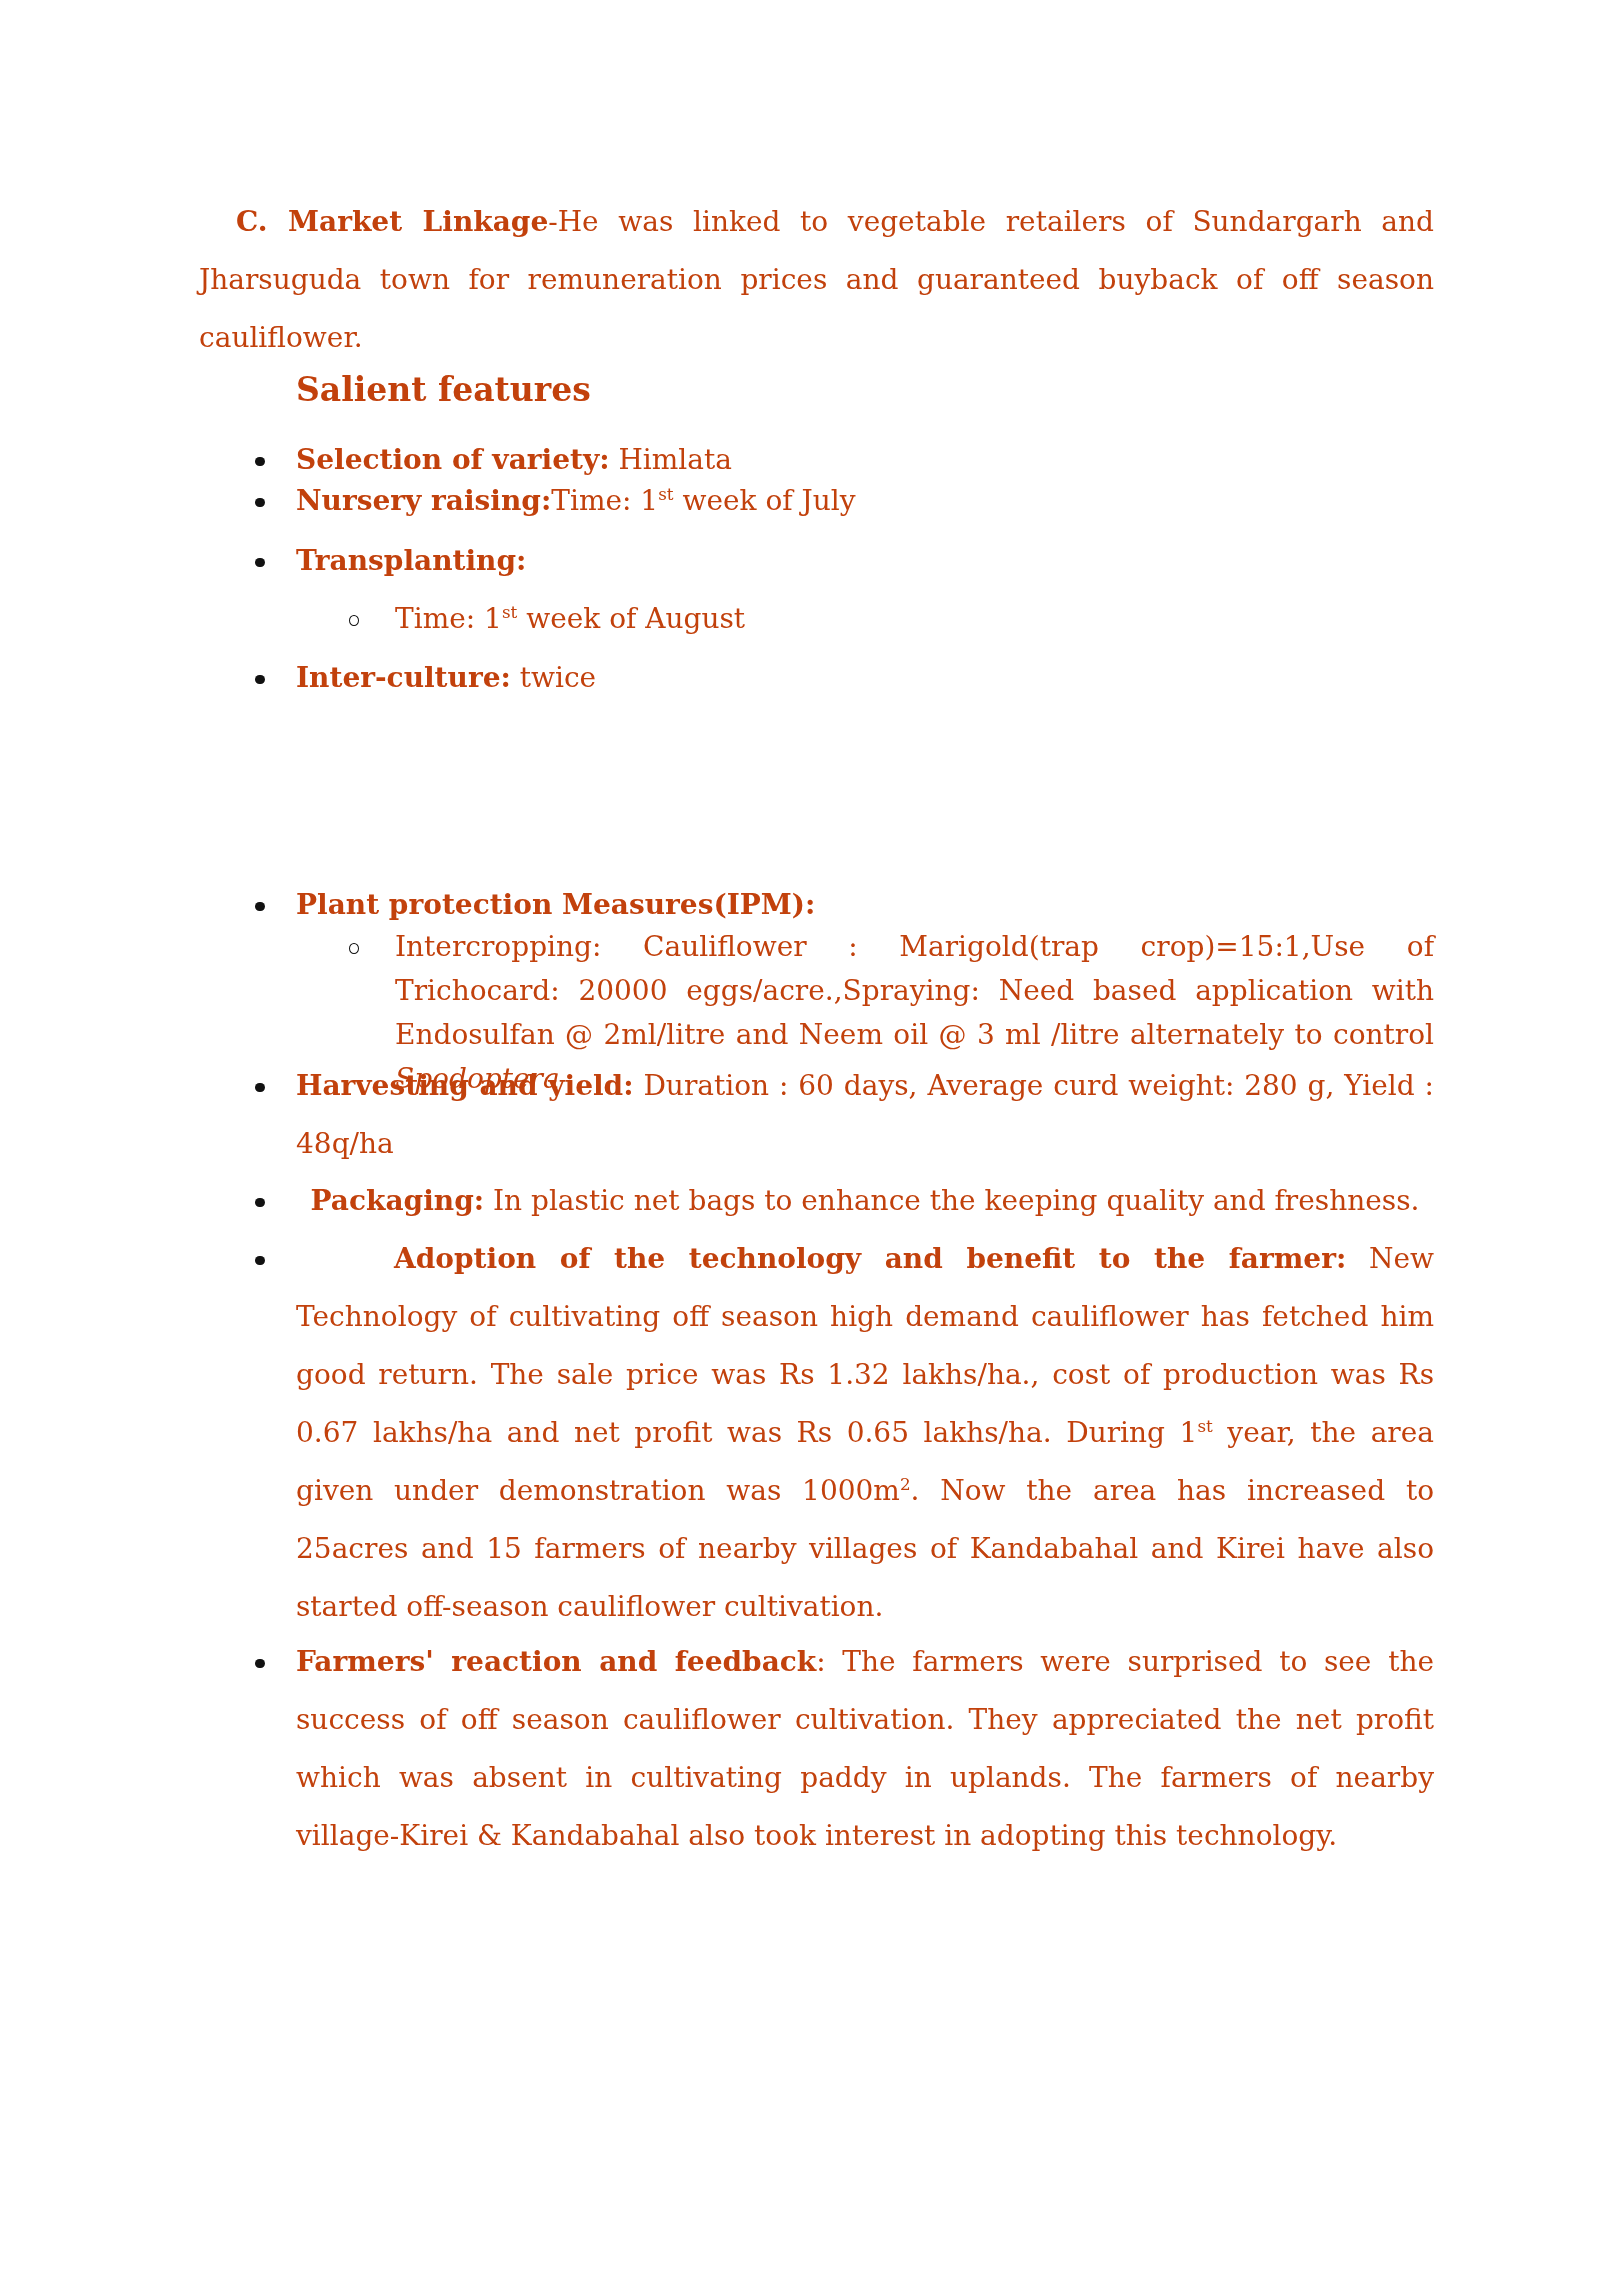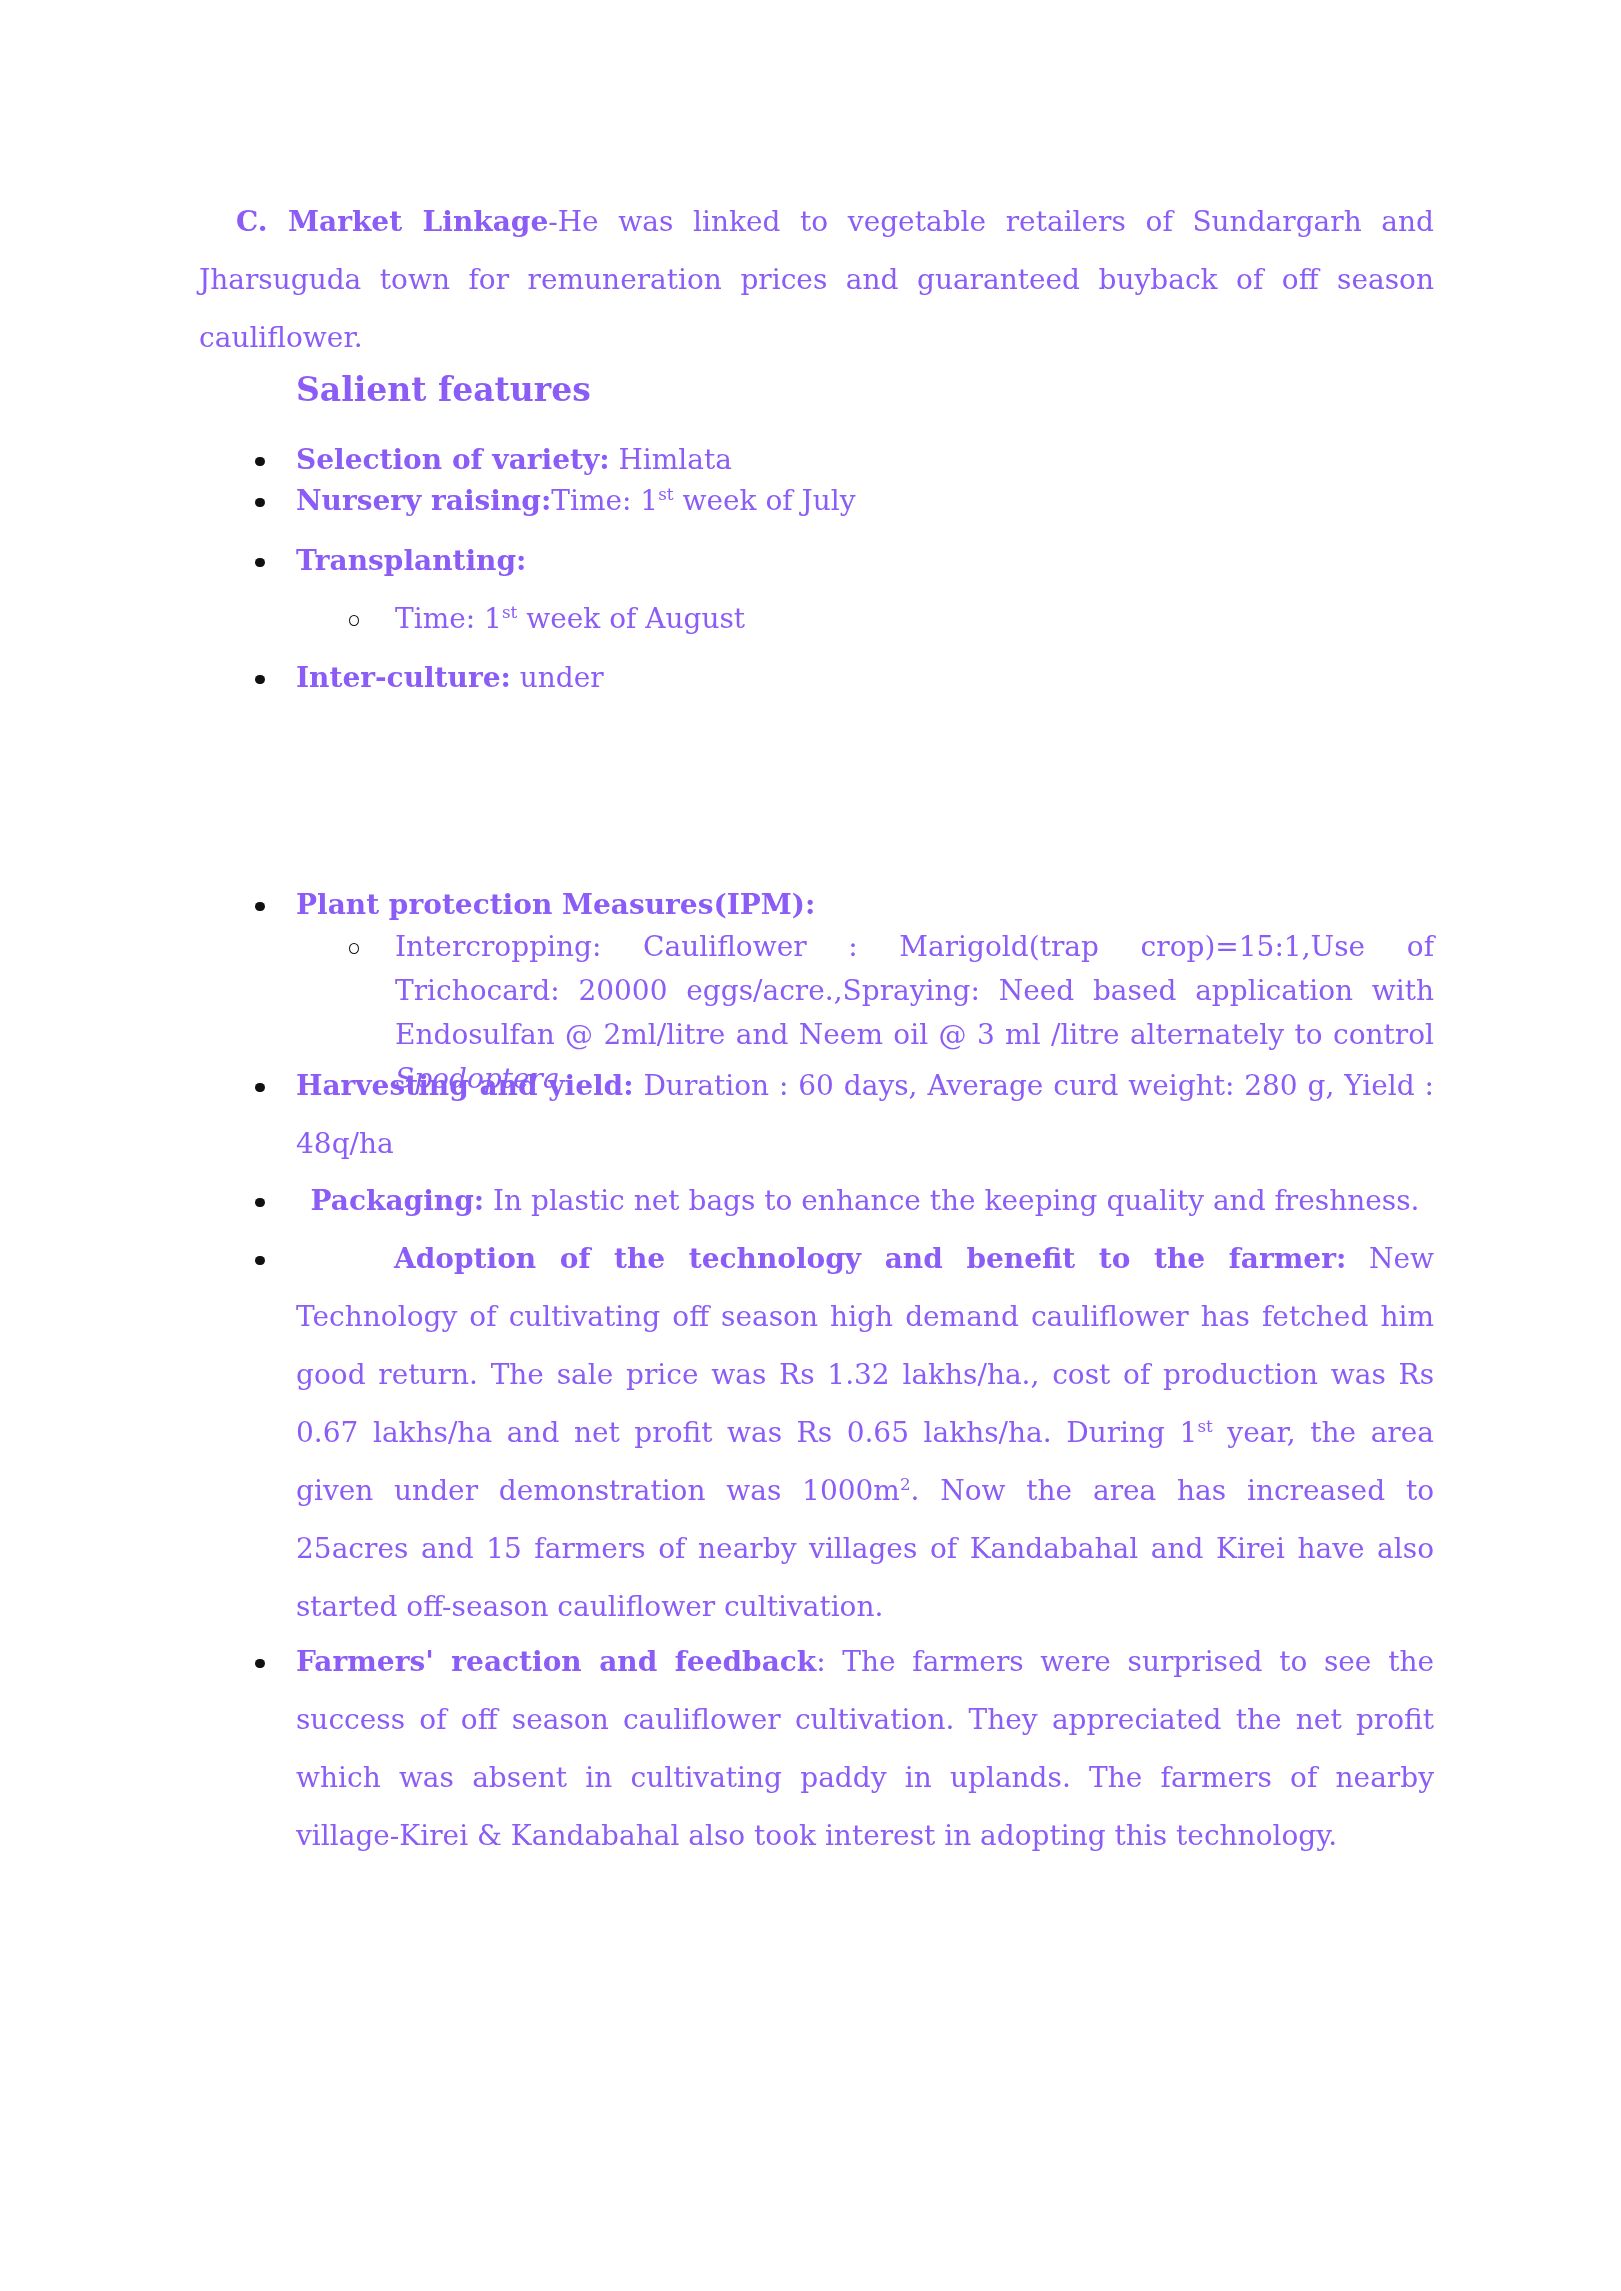--- a/index.html
+++ b/index.html
@@ -1,20 +1,20 @@
 <!DOCTYPE html>
 <html><head>
   <meta charset="utf-8">
   <style>
     html, body { margin: 0; padding: 0; background: #ffffff; }
     body { width: 1621px; height: 2292px; position: relative; overflow: hidden; }
     .page {
       position: absolute; left: 0; top: 0; width: 1621px; height: 2292px;
       font-family: "DejaVu Serif", "Liberation Serif", serif;
-      color: #8b5cf6;
+      color: #c2410c;
       font-size: 28px;
     }
     .block { position: absolute; left: 199px; width: 1235px; }
     .just { text-align: justify; }
     .lh15 { line-height: 58px; }
     b, .b { font-weight: bold; }
     i { font-style: italic; }
     sup { font-size: 0.6em; vertical-align: 0.6em; line-height: 0; }
     .heading { position: absolute; left: 296px; top: 370px; font-size: 33px; font-weight: bold; line-height: 39px; }
     .li { position: absolute; left: 296px; width: 1138px; }
@@ -51,21 +51,21 @@
     <b>Transplanting:</b>
   </div>
 
   <div class="sli" style="top:598px; line-height:41px;">
     <span class="circle"></span>
     <span>Time:  1</span><sup>st</sup><span> week of August</span>
   </div>
 
   <div class="li" style="top:657px; line-height:41px;">
     <span class="bullet"></span>
-    <b>Inter-culture:</b><span> under</span>
+    <b>Inter-culture:</b><span> twice</span>
   </div>
 
 
 
   <div class="li" style="top:884px; line-height:41px;">
     <span class="bullet"></span>
     <b>Plant protection Measures(IPM):</b>
   </div>
 
   <div class="sli just" style="top:925px; line-height:44px;">

